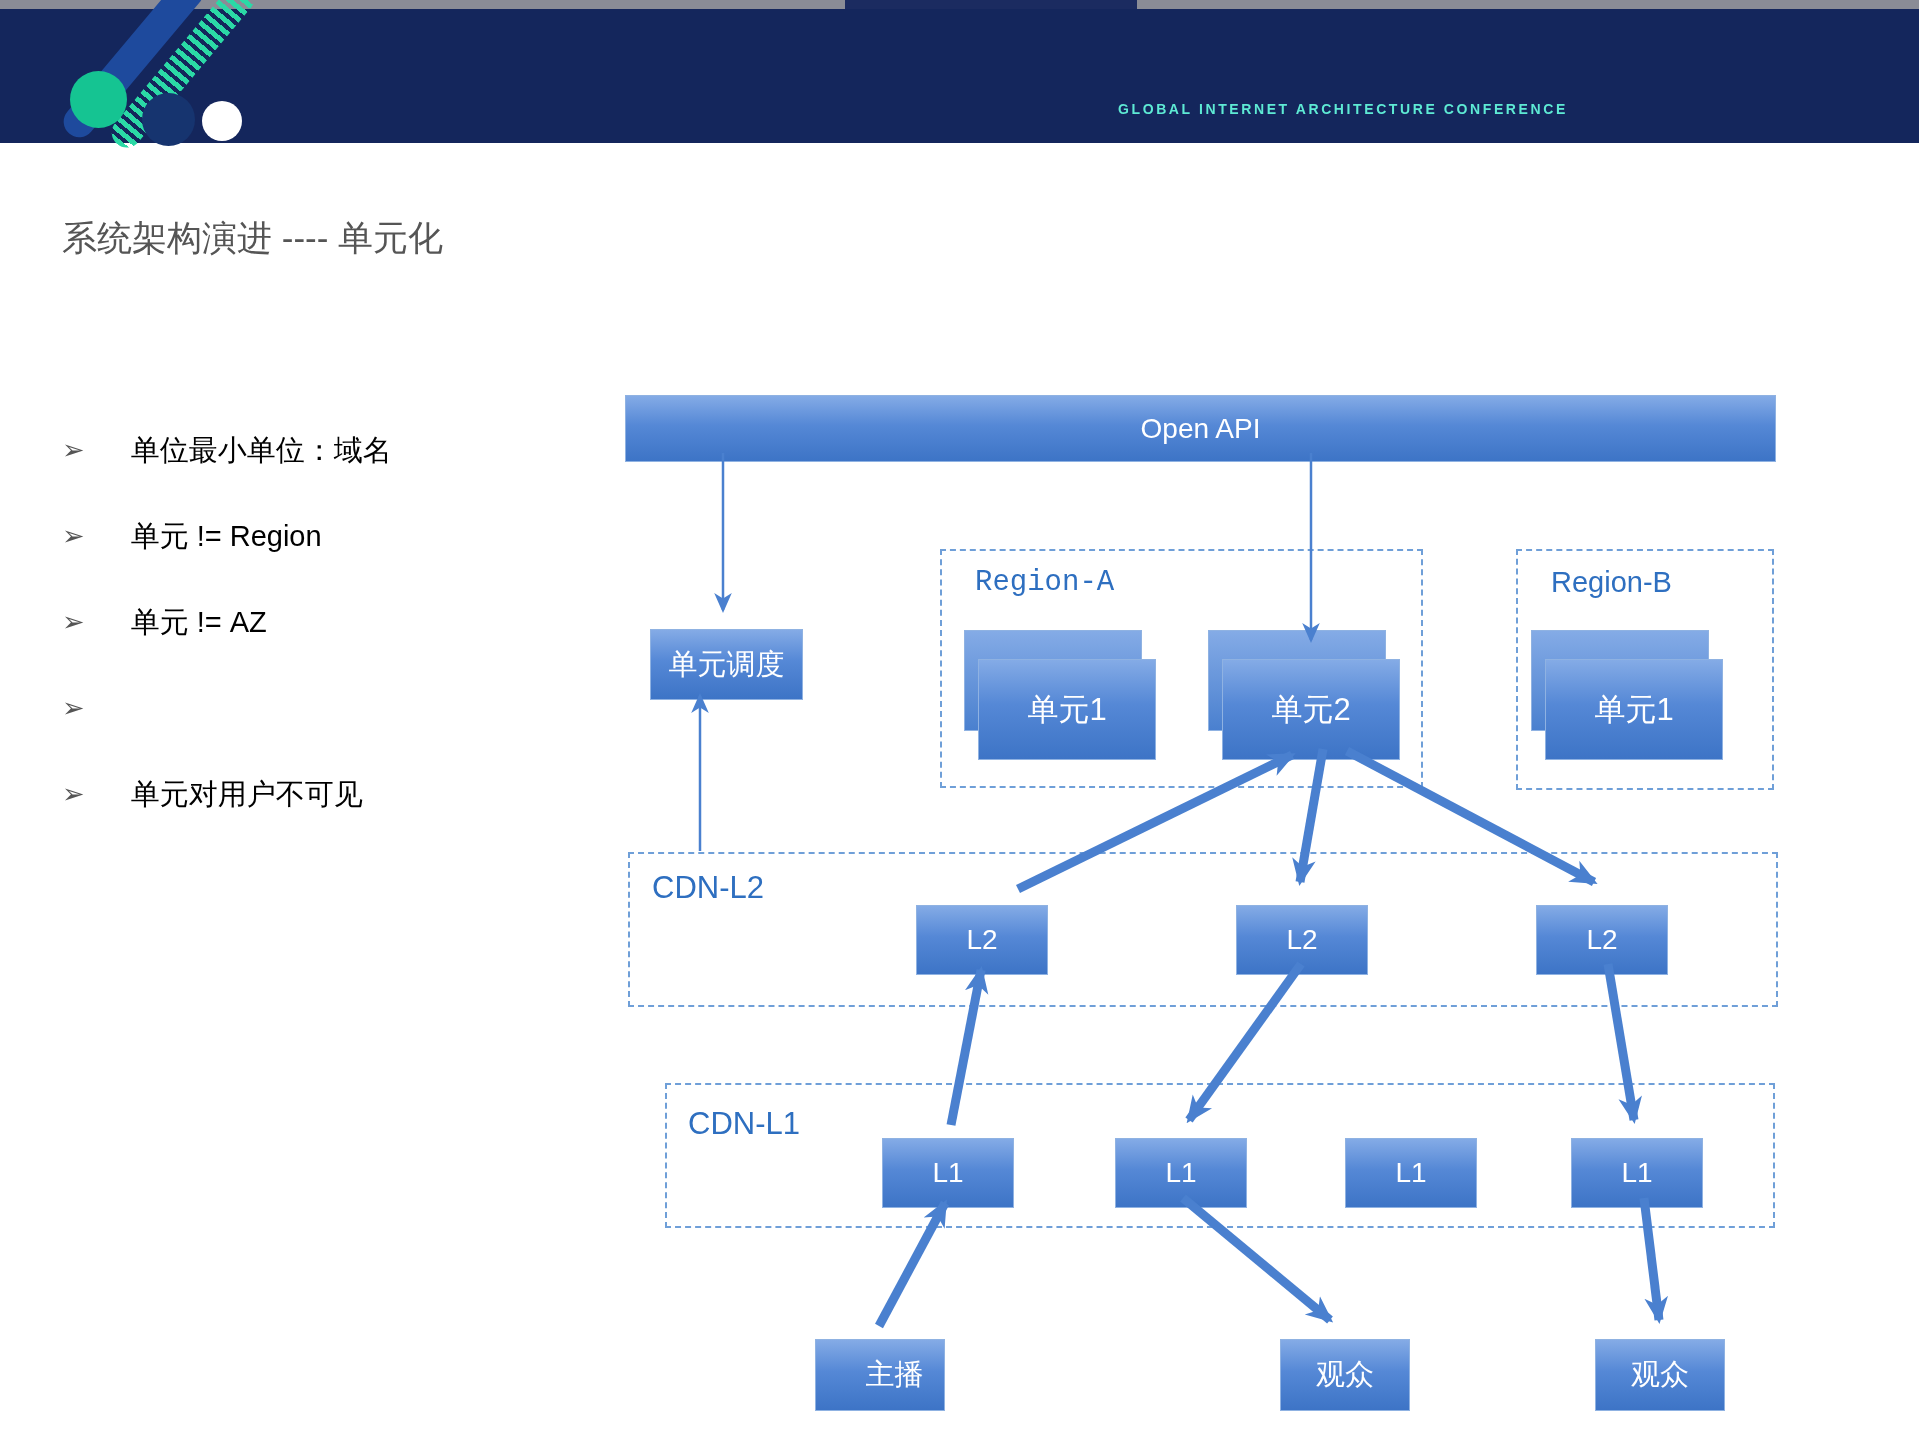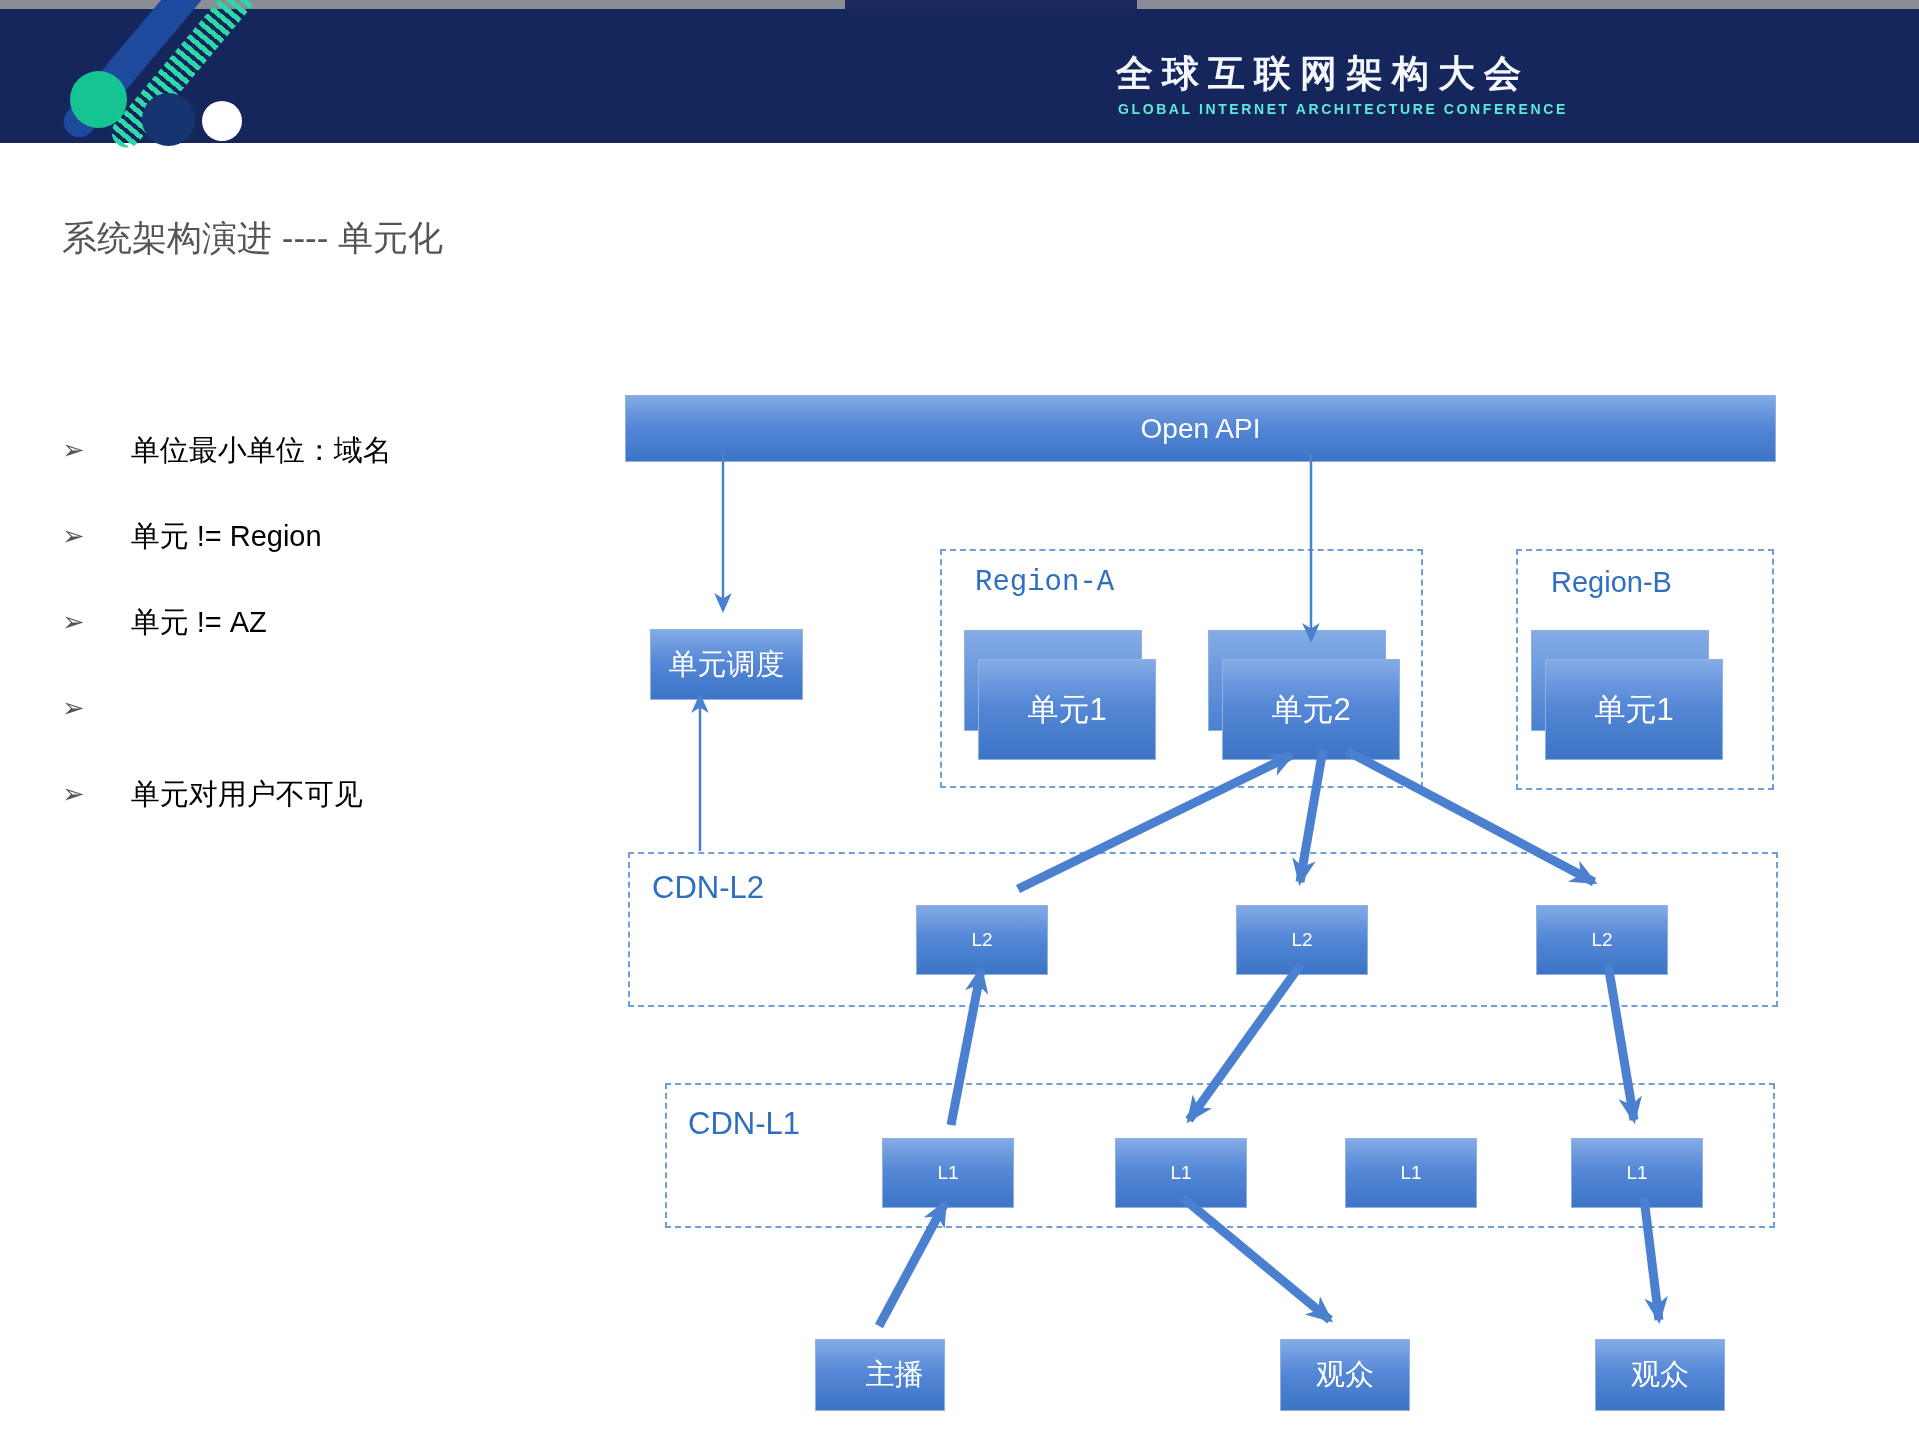--- a/index.html
+++ b/index.html
@@ -50,39 +50,38 @@
   .cdn-l1{left:665px;top:1083px;width:1110px;height:145px;}
   .zone-label{position:absolute;color:#2e6fc0;white-space:nowrap;}
   .lbl-region-a{left:975px;top:566px;font-size:29px;font-family:Liberation Mono, monospace;}
   .lbl-region-b{left:1551px;top:566px;font-size:29px;}
   .lbl-cdn-l2{left:652px;top:870px;font-size:31px;}
   .lbl-cdn-l1{left:688px;top:1106px;font-size:31px;}
   .unit-back{position:absolute;width:178px;height:101px;
     background:linear-gradient(180deg,#84abe6 0%,#4a80cf 100%);
     border:1px solid #8fb2e2;box-sizing:border-box;}
   .unit-front{width:178px;height:101px;font-size:31px;}
-  .l2box,.l1box{width:132px;height:70px;font-size:19px;}
+  .l2box,.l1box{width:132px;height:70px;font-size:28px;}
   .endbox{width:130px;height:72px;font-size:29px;}
   .arrows{position:absolute;left:0;top:0;width:1919px;height:1439px;pointer-events:none;}
 </style>
 </head>
 <body>
 
 <div class="top-strip"></div>
 <div class="top-strip-dark"></div>
 
 <div class="header">
   <div class="logo">
     <div class="rod rod-blue"></div>
     <div class="rod rod-teal"></div>
     <div class="dot dot-green"></div>
     <div class="dot dot-navy"></div>
     <div class="dot dot-white"></div>
   </div>
-  <div class="hdr-cn">全球互联网架构大会</div>
   <div class="hdr-en">GLOBAL INTERNET ARCHITECTURE CONFERENCE</div>
 </div>
 
 <div class="slide-title">系统架构演进 ---- 单元化</div>
 
 <div class="bullets">
   <div class="bullet">
     <span class="marker">➢</span>
     <span class="btext">单位最小单位：域名</span>
   </div>

